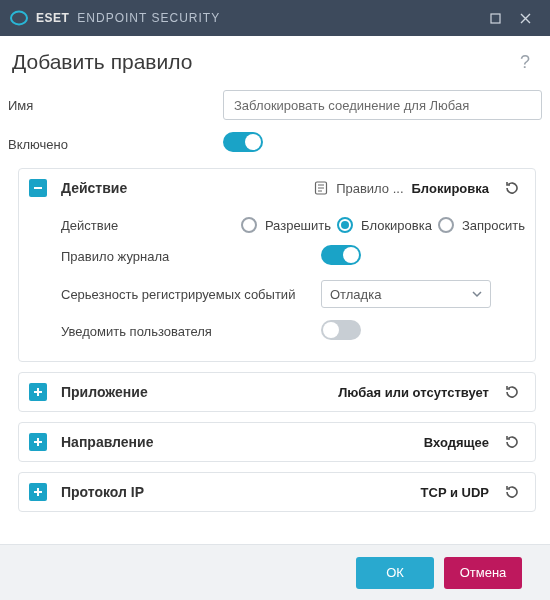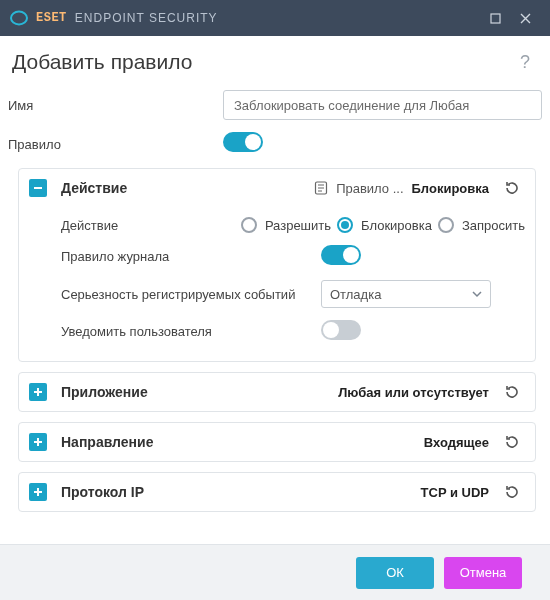--- a/index.html
+++ b/index.html
@@ -5,21 +5,21 @@
   * { box-sizing: border-box; margin: 0; padding: 0; font-family: "Segoe UI", Arial, sans-serif; }
   body { width: 550px; height: 600px; background: #fff; overflow: hidden; display: flex; flex-direction: column; }
 
   
   .titlebar {
     height: 36px; background: #3d4a5c; color: #cfd6de;
     display: flex; align-items: center; padding: 0 10px; font-size: 12px;
   }
   .titlebar .brand { display: flex; align-items: center; gap: 8px; }
   .titlebar .brand .logo { display:inline-flex; }
-  .titlebar .brand b { color: #fdba74; font-weight: 600; letter-spacing: 0.5px; font-family: Liberation Mono, monospace; }
+  .titlebar .brand b { color: #e5e5e5; font-weight: 600; letter-spacing: 0.5px; }
   .titlebar .brand span.prod { color: #b8c2cf; letter-spacing: 1px; font-weight: 300; }
   .titlebar .spacer { flex: 1; }
   .titlebar .winbtn { width: 30px; height: 36px; display: flex; align-items: center; justify-content: center; color: #cfd6de; }
 
   
   .header { padding: 14px 20px 10px 12px; display: flex; align-items: center; }
   .header h1 { font-size: 21px; font-weight: 400; color: #3b3b3b; flex: 1; }
   .helpq { color: #9aa2ab; font-size: 18px; }
 
   .formrow { display: flex; align-items: center; padding: 6px 8px; }
@@ -86,21 +86,21 @@
   
   .footer {
     height: 56px; background: #f0f2f4; border-top: 1px solid #e0e4e8;
     display: flex; align-items: center; justify-content: flex-end; padding: 0 28px; gap: 10px;
   }
   .btn {
     min-width: 78px; height: 32px; border-radius: 3px; font-size: 13px; border: none;
     display: flex; align-items: center; justify-content: center; cursor: pointer;
   }
   .btn-primary { background: #29a9cf; color: #fff; }
-  .btn-secondary { background: #d946ef; color: #fff; }
+  .btn-secondary { background: #be185d; color: #fff; }
 
   svg { display:block; }
 </style>
 </head>
 <body>
 
 <div class="titlebar">
   <div class="brand">
     <span class="logo">
       <svg width="18" height="18" viewBox="0 0 18 18">
@@ -129,21 +129,21 @@
 </div>
 
 <div class="formrow">
   <div class="lbl">Имя</div>
   <div class="ctrl">
     <input class="textfield" value="Заблокировать соединение для Любая" style="">
   </div>
 </div>
 
 <div class="formrow">
-  <div class="lbl">Правило</div>
+  <div class="lbl">Включено</div>
   <div class="ctrl">
     <span class="toggle on"><span class="knob"></span></span>
   </div>
 </div>
 
 <div class="body">
 
   <div class="panel">
     <div class="panel-head">
       <span class="expico">

